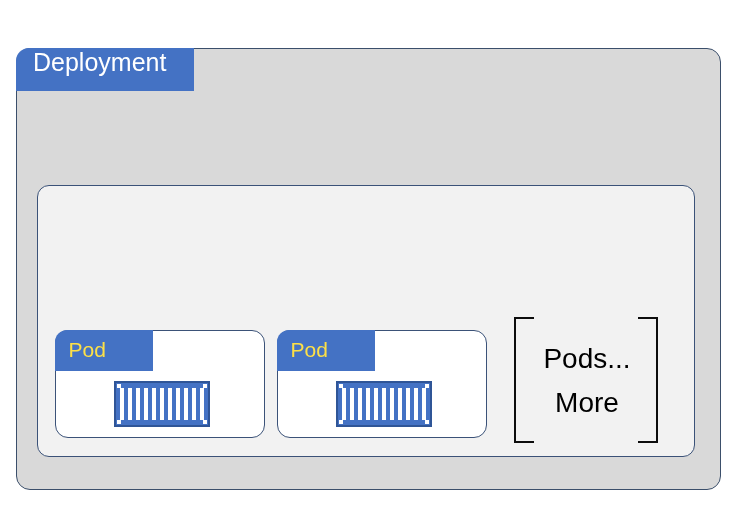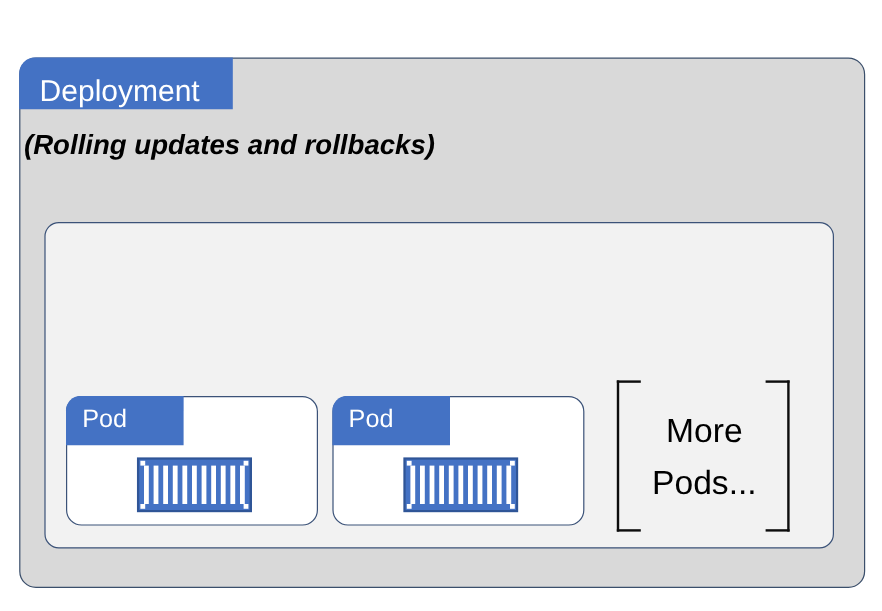--- a/index.html
+++ b/index.html
@@ -49,21 +49,21 @@
     border-radius: 12px;
     box-sizing: border-box;
   }
 
   
   .tab {
     position: absolute;
     background: #4472C4;
     color: #ffffff;
     display: flex;
-    align-items: flex-end;
+    align-items: flex-start;
     box-sizing: border-box;
   }
   .tab-deployment {
     left: 16px;
     top: 48px;
     width: 178px;
     height: 43px;
     border-top-left-radius: 13px;
     padding-left: 17px;
     font-size: 25px;
@@ -111,21 +111,21 @@
   .pod-box-1 { left: 55px; }
   .pod-box-2 { left: 277px; }
 
   .pod-tab {
     position: absolute;
     left: -1.5px;
     top: -1.5px;
     width: 98px;
     height: 41px;
     background: #4472C4;
-    color: #ffffff;
+    color: #fde047;
     border-top-left-radius: 12px;
     display: flex;
     align-items: center;
     padding-left: 14px;
     font-size: 21px;
     box-sizing: border-box;
   }
 
   
   .container-icon {
@@ -177,21 +177,20 @@
 <body>
 
 <div id="canvas">
 
   <div class="deployment-box"></div>
 
   <div class="tab tab-deployment">
     <span>Deployment</span>
   </div>
 
-  <div class="desc desc-deployment">(Rolling updates and rollbacks)</div>
 
   <div class="replicaset-box"></div>
 
 
 
   <div class="pod-box pod-box-1">
     <div class="pod-tab">
       <span>Pod</span>
     </div>
     <svg class="container-icon" viewBox="0 0 96 46">
@@ -235,18 +234,18 @@
       <rect x="89" y="3" width="4" height="4" fill="#FFFFFF"></rect>
       <rect x="3" y="39" width="4" height="4" fill="#FFFFFF"></rect>
       <rect x="89" y="39" width="4" height="4" fill="#FFFFFF"></rect>
     </svg>
   </div>
 
   <div class="more-pods">
     <div class="bracket bracket-left"></div>
     <div class="bracket bracket-right"></div>
     <div class="more-pods-text">
+      <span>Pods...</span>
       <span>More</span>
-      <span>Pods...</span>
     </div>
   </div>
 
 </div>
 
 </body></html>

